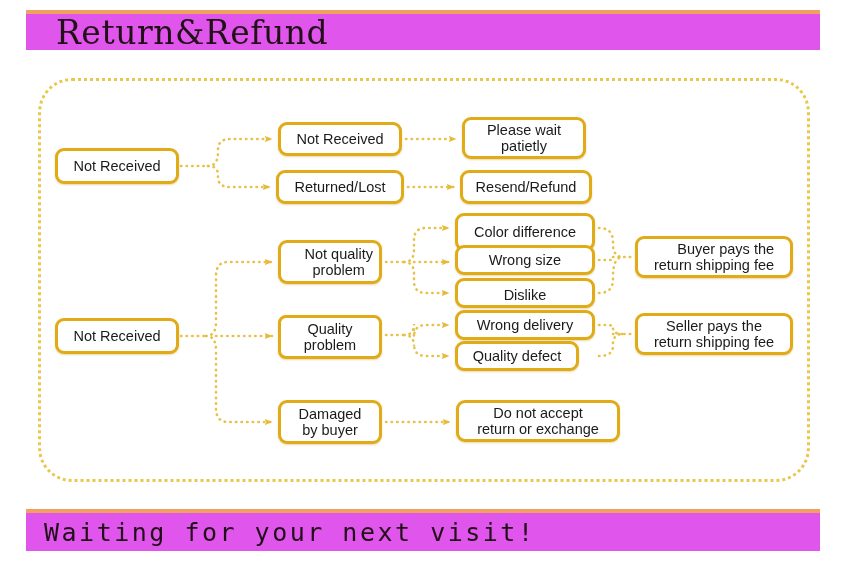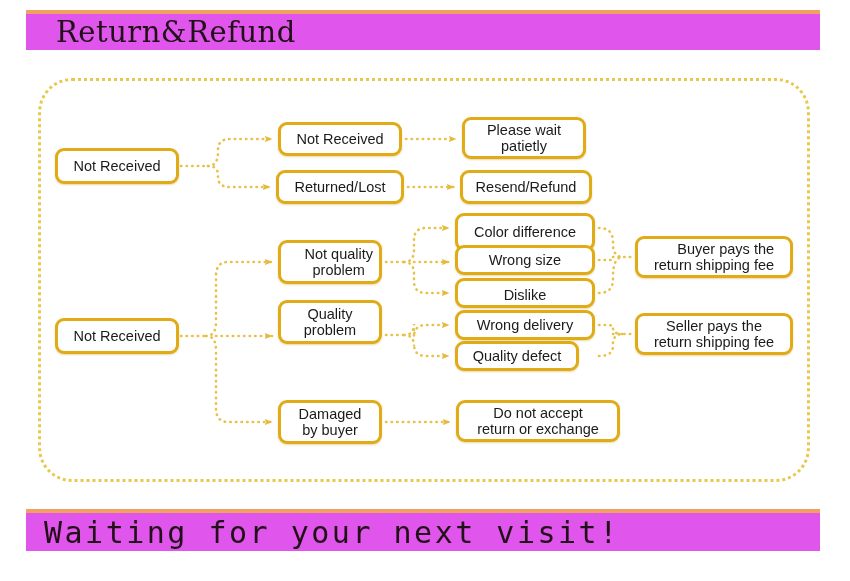--- a/index.html
+++ b/index.html
@@ -25,31 +25,31 @@
     align-items: center;
     color: #221018;
     white-space: pre;
   }
   #top-banner {
     left: 26px;
     top: 10px;
     width: 794px;
     height: 40px;
     font-family: "DejaVu Serif", "Liberation Serif", serif;
-    font-size: 29px;
+    font-size: 33px;
     padding-left: 30px;
     letter-spacing: 0.5px;
   }
   #bottom-banner {
     left: 26px;
     top: 509px;
     width: 794px;
     height: 42px;
     font-family: "DejaVu Sans Mono", "Liberation Mono", monospace;
-    font-size: 30px;
+    font-size: 25px;
     padding-left: 18px;
     letter-spacing: 2.5px;
   }
 
   
   #flow-container {
     position: absolute;
     left: 38px;
     top: 78px;
     width: 772px;
@@ -156,21 +156,21 @@
     <div class="node" style="left: 460px; top: 170px; width: 132px; height: 34px; text-align: center;">
       <span class="lbl">Resend/Refund</span>
     </div>
     <div class="node" style="left: 55px; top: 318px; width: 124px; height: 36px;">
       <span class="lbl">Not Received</span>
     </div>
     <div class="node" style="left: 278px; top: 240px; width: 104px; height: 44px; justify-content: flex-end;">
       <span class="lbl">Not quality
 problem</span>
     </div>
-    <div class="node" style="left: 278px; top: 300px; width: 104px; height: 44px;">
+    <div class="node" style="left: 278px; top: 315px; width: 104px; height: 44px; border-radius: 8px;">
       <span class="lbl">Quality
 problem</span>
     </div>
     <div class="node" style="left: 278px; top: 400px; width: 104px; height: 44px;">
       <span class="lbl">Damaged
 by buyer</span>
     </div>
     <div class="node" style="left: 455px; top: 213px; width: 140px; height: 38px;">
       <span class="lbl">Color difference</span>
     </div>

